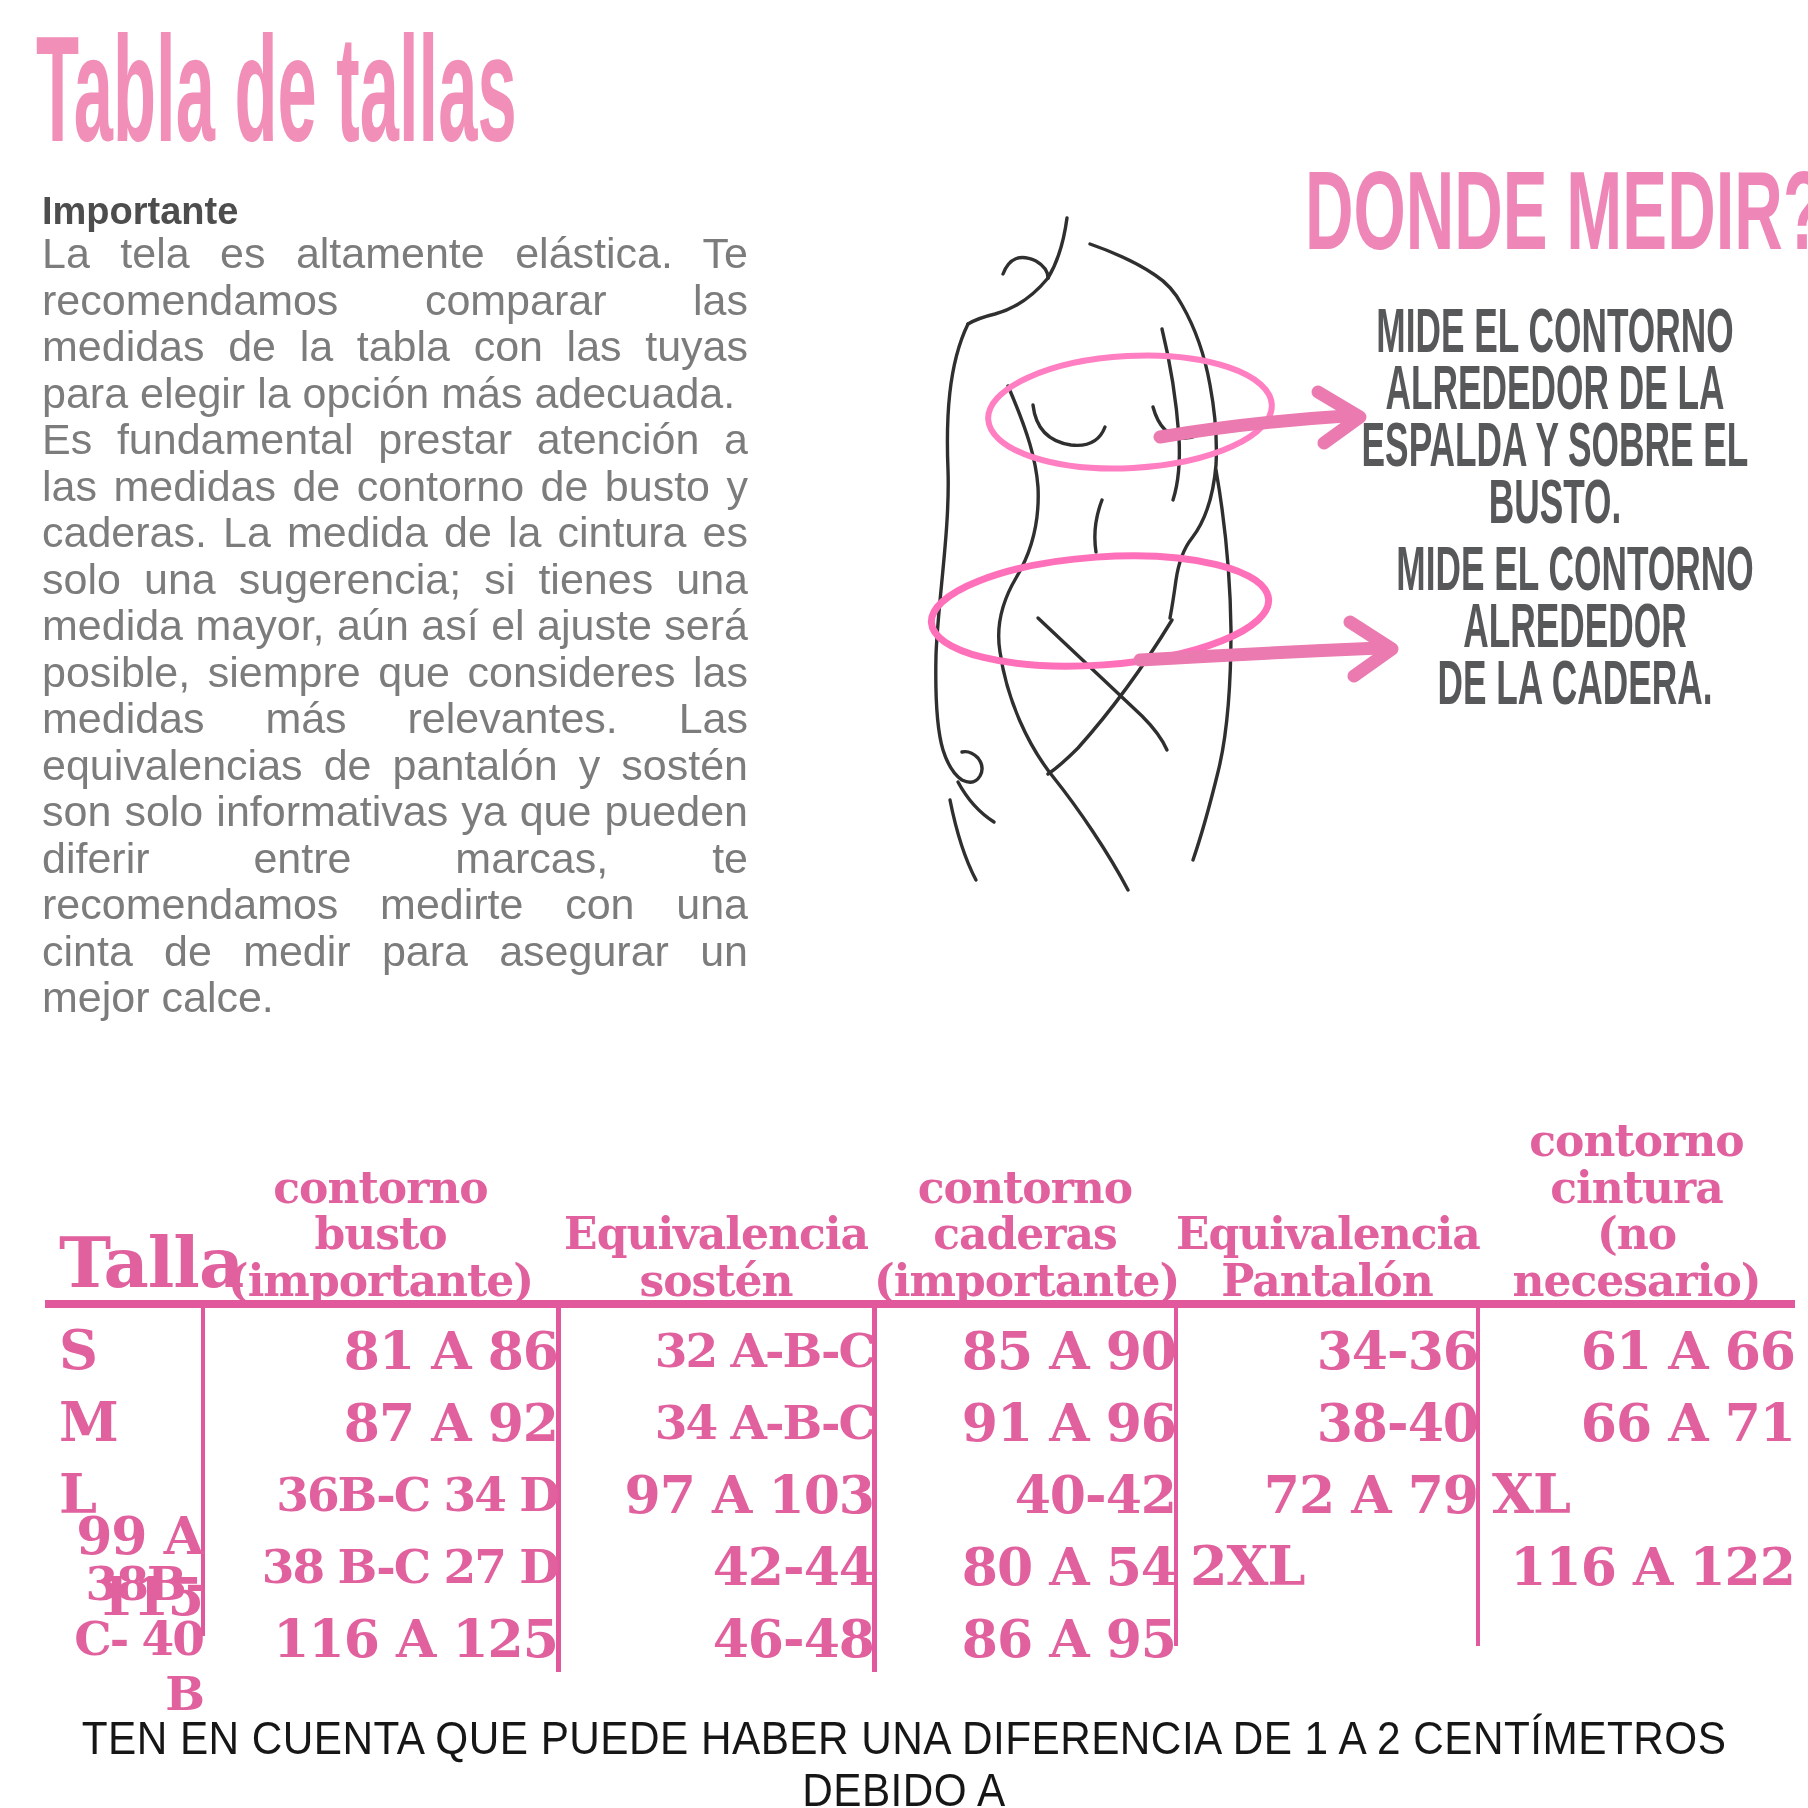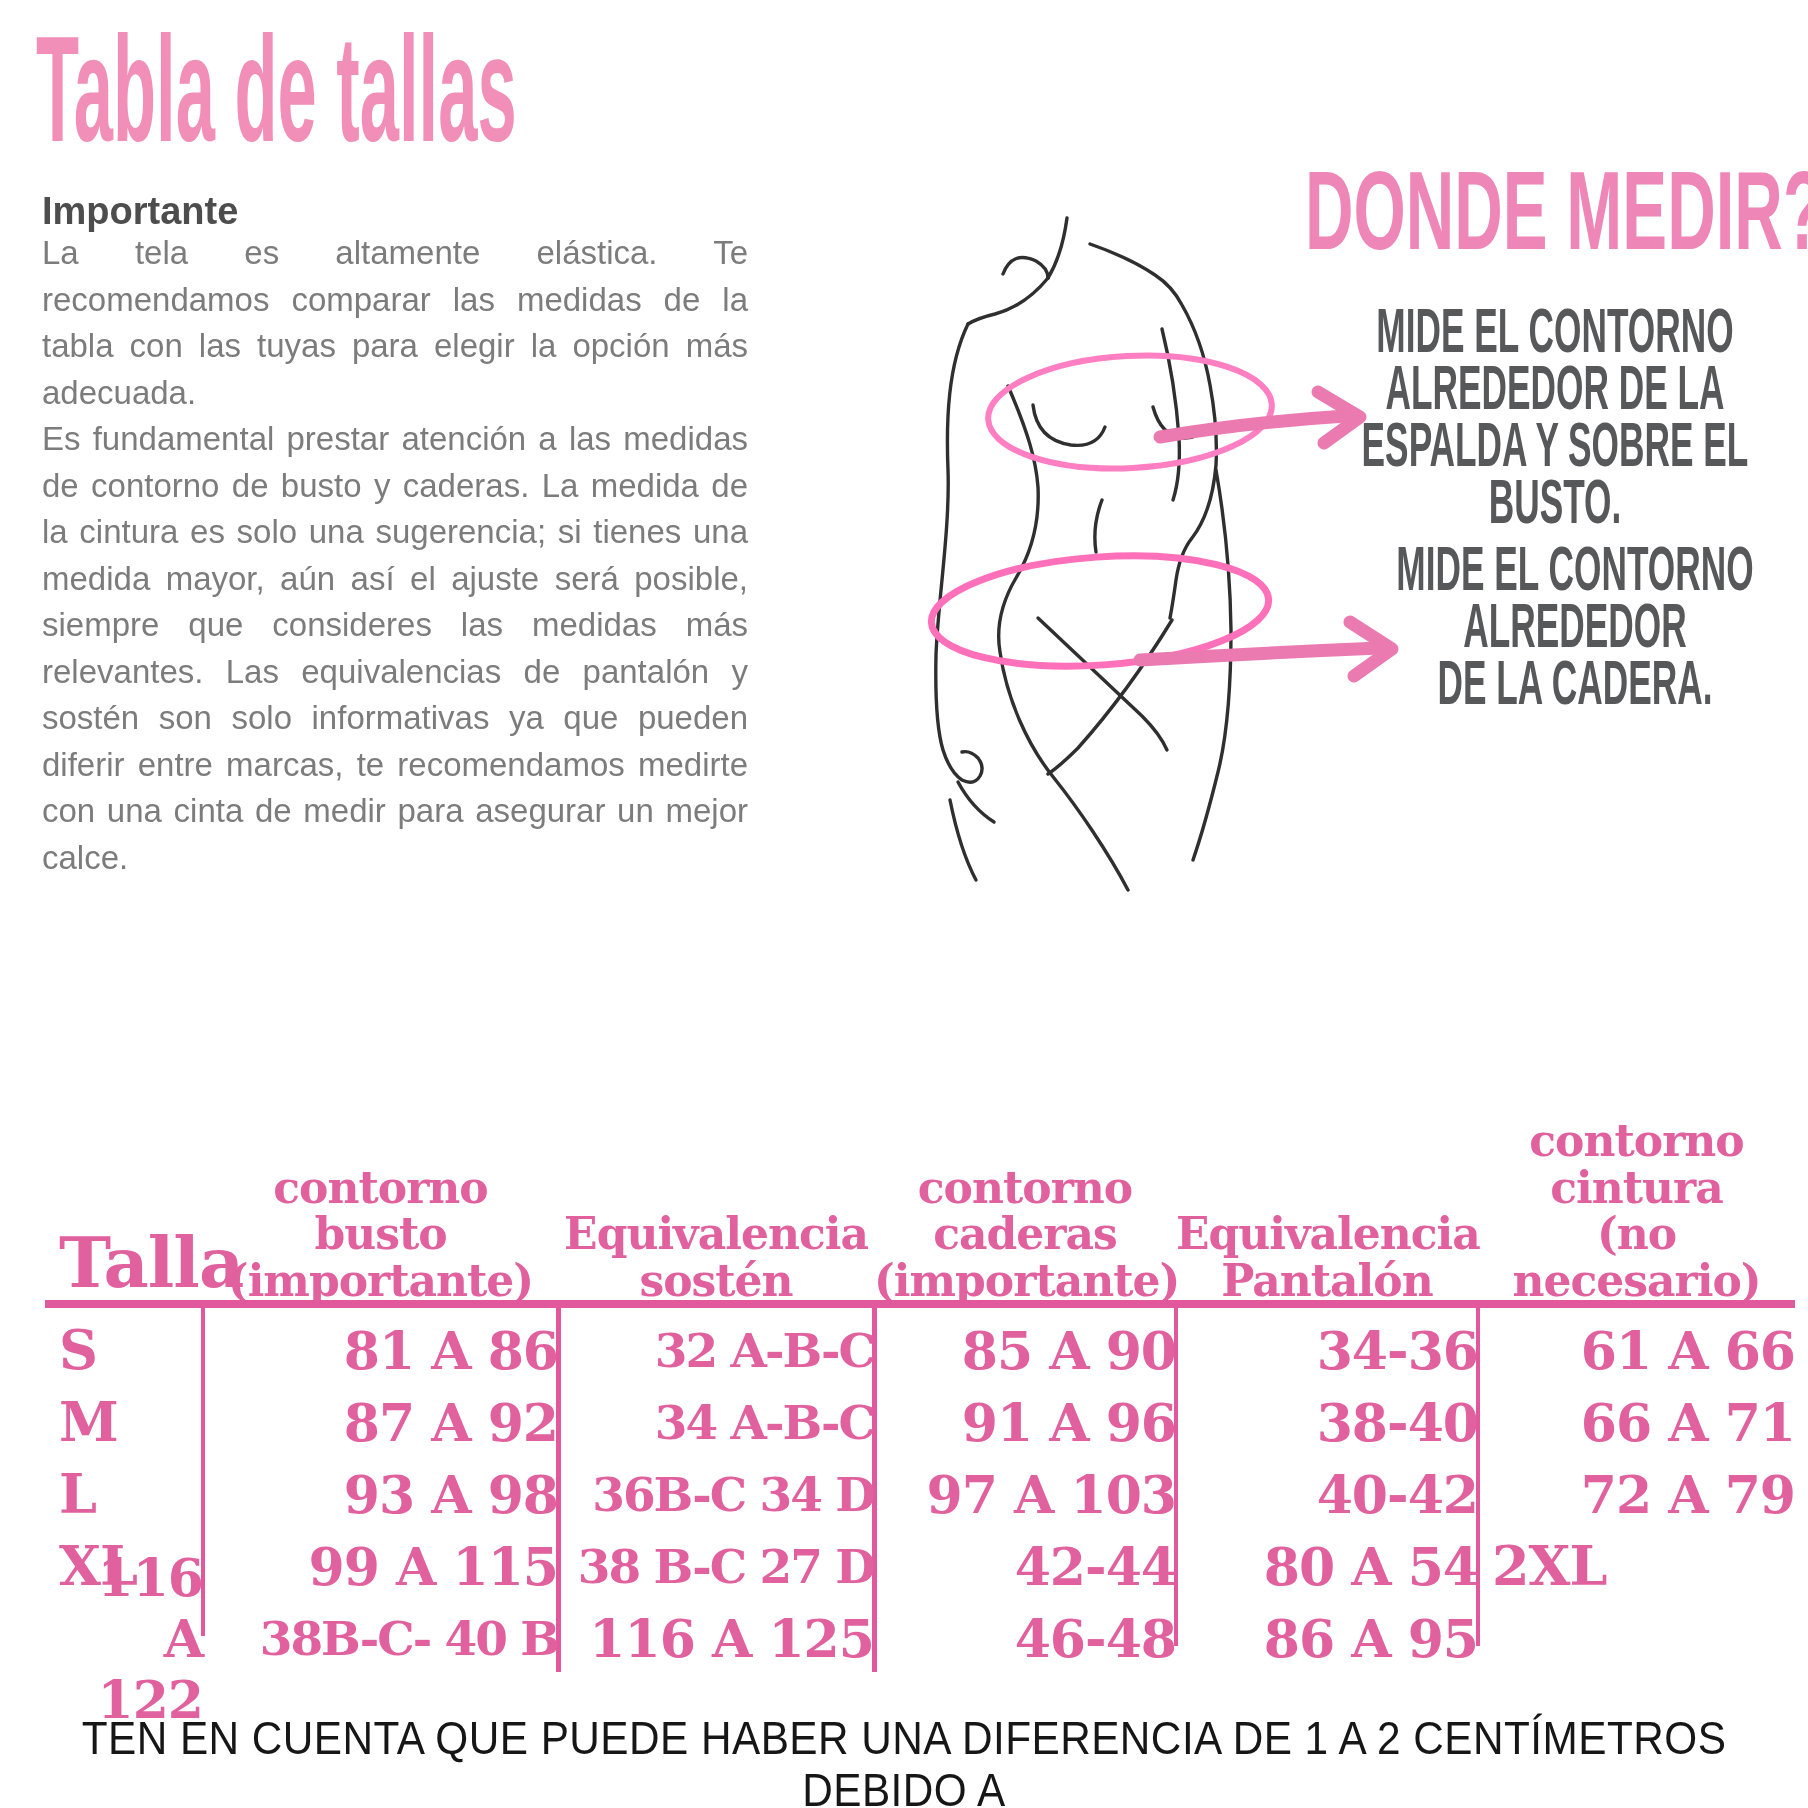--- a/index.html
+++ b/index.html
@@ -4,21 +4,21 @@
 <style>
   html,body{margin:0;padding:0;background:#ffffff;}
   #canvas{position:relative;width:1808px;height:1808px;background:#ffffff;overflow:hidden;
           font-family:"Liberation Sans",sans-serif;}
 
   
   .page-title{position:absolute;left:36px;top:14px;font-size:150px;line-height:150px;
               font-weight:700;color:#f18fb8;white-space:nowrap;
               transform:scaleX(0.47);transform-origin:left top;letter-spacing:0px;}
   .important-heading{position:absolute;left:42px;top:190px;font-size:38px;font-weight:700;color:#4d4d4d;}
-  .intro{position:absolute;left:42px;top:230px;width:706px;color:#7c7c7c;font-size:33px;
+  .intro{position:absolute;left:42px;top:230px;width:706px;color:#7c7c7c;font-size:43px;
          line-height:46.5px;text-align:justify;}
   .intro p{margin:0;}
 
   
   .where-heading{position:absolute;left:1145px;top:165px;width:800px;text-align:center;
                  font-size:112px;line-height:92px;font-weight:700;color:#ee86b7;white-space:nowrap;
                  transform:scaleX(0.60);transform-origin:center top;}
   .instruction{position:absolute;width:720px;text-align:center;font-weight:700;color:#57585a;
                font-size:63px;line-height:57px;white-space:pre-line;
                transform:scaleX(0.56);transform-origin:center top;}
@@ -154,21 +154,20 @@
       <div class="cell">61 A 66</div>
 
       <div class="cell rowlabel">M</div>
       <div class="cell">87 A 92</div>
       <div class="cell sosten">34 A-B-C</div>
       <div class="cell">91 A 96</div>
       <div class="cell">38-40</div>
       <div class="cell">66 A 71</div>
 
       <div class="cell rowlabel">L</div>
-      <div class="cell">93 A 98</div>
       <div class="cell sosten">36B-C 34 D</div>
       <div class="cell">97 A 103</div>
       <div class="cell">40-42</div>
       <div class="cell">72 A 79</div>
 
       <div class="cell rowlabel">XL</div>
       <div class="cell">99 A 115</div>
       <div class="cell sosten">38 B-C 27 D</div>
       <div class="cell">42-44</div>
       <div class="cell">80 A 54</div>

